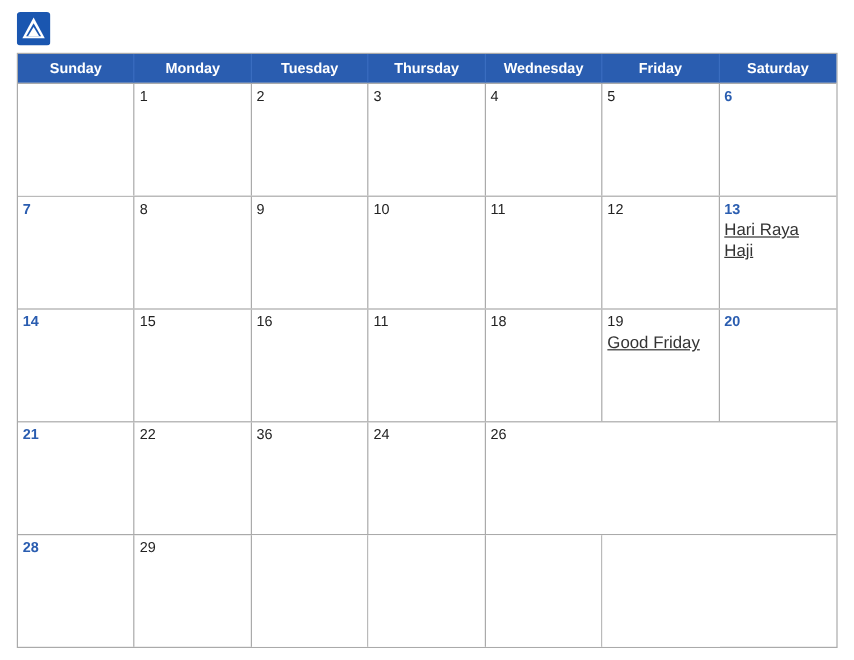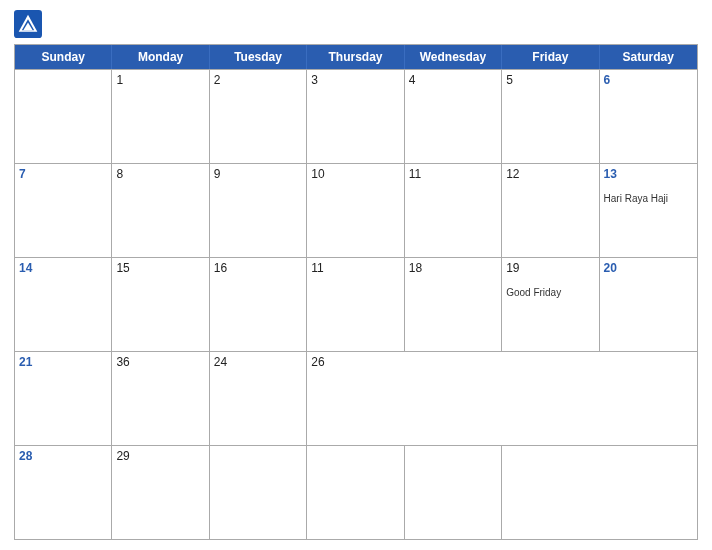--- a/index.html
+++ b/index.html
@@ -106,24 +106,25 @@
       color: #222;
       font-weight: normal;
       line-height: 1.2;
     }
     .day-cell.sunday .day-num,
     .day-cell.saturday .day-num {
       color: #2a5db0;
       font-weight: bold;
     }
     .holiday-name {
-      font-size: 10px;
+      font-size: 14px;
       color: #333;
-      margin-top: 12px;
+      margin-top: 2px;
       line-height: 1.2;
+      text-decoration: underline;
     }
   </style>
 </head>
 <body>
 
 <div class="page">
   <div class="header">
     <div class="logo">
       <svg class="logo-icon" viewBox="0 0 36 36">
         <rect width="36" height="36" rx="4" fill="#1a56b0"></rect>
@@ -218,20 +219,23 @@
           </div>
           <div class="day-cell saturday">
             <div class="day-num">20</div>
           </div>
         </div>
         <div class="week-row">
           <div class="day-cell sunday">
             <div class="day-num">21</div>
           </div>
           <div class="day-cell">
+            <div class="day-num">22</div>
+          </div>
+          <div class="day-cell">
             <div class="day-num">36</div>
           </div>
           <div class="day-cell">
             <div class="day-num">24</div>
           </div>
           <div class="day-cell">
             <div class="day-num">26</div>
           </div>
         </div>
         <div class="week-row">

